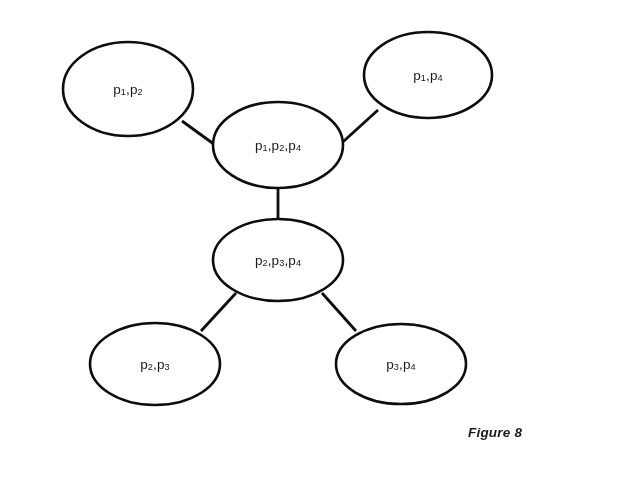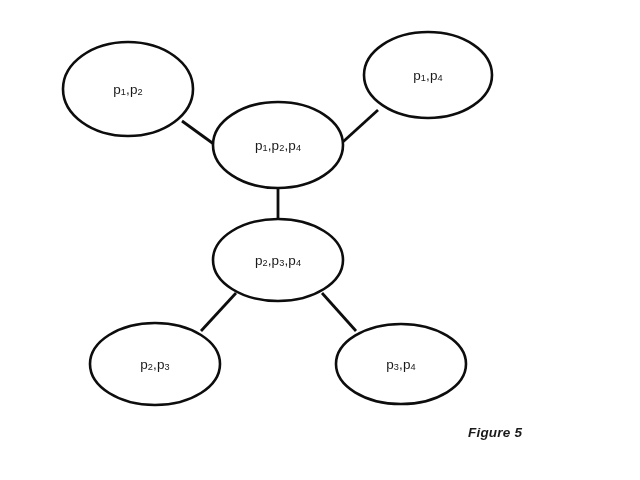--- a/index.html
+++ b/index.html
@@ -95,13 +95,13 @@
     <text class="node-label" x="155" y="365" style="fill: rgb(26, 26, 26);">p<tspan class="sub">2</tspan>,p<tspan class="sub">3</tspan></text>
   </g>
 
   <g>
     <ellipse class="node-ellipse" cx="401" cy="364" rx="65" ry="40" style="stroke: rgb(13, 13, 13);"></ellipse>
     <text class="node-label" x="401" y="365" style="fill: rgb(26, 26, 26);">p<tspan class="sub">3</tspan>,p<tspan class="sub">4</tspan></text>
   </g>
 
 </svg>
 
-<div class="figure-caption" style="color: rgb(26, 26, 26);">Figure 5</div>
+<div class="figure-caption" style="color: rgb(26, 26, 26);">Figure 8</div>
 
 </body></html>

